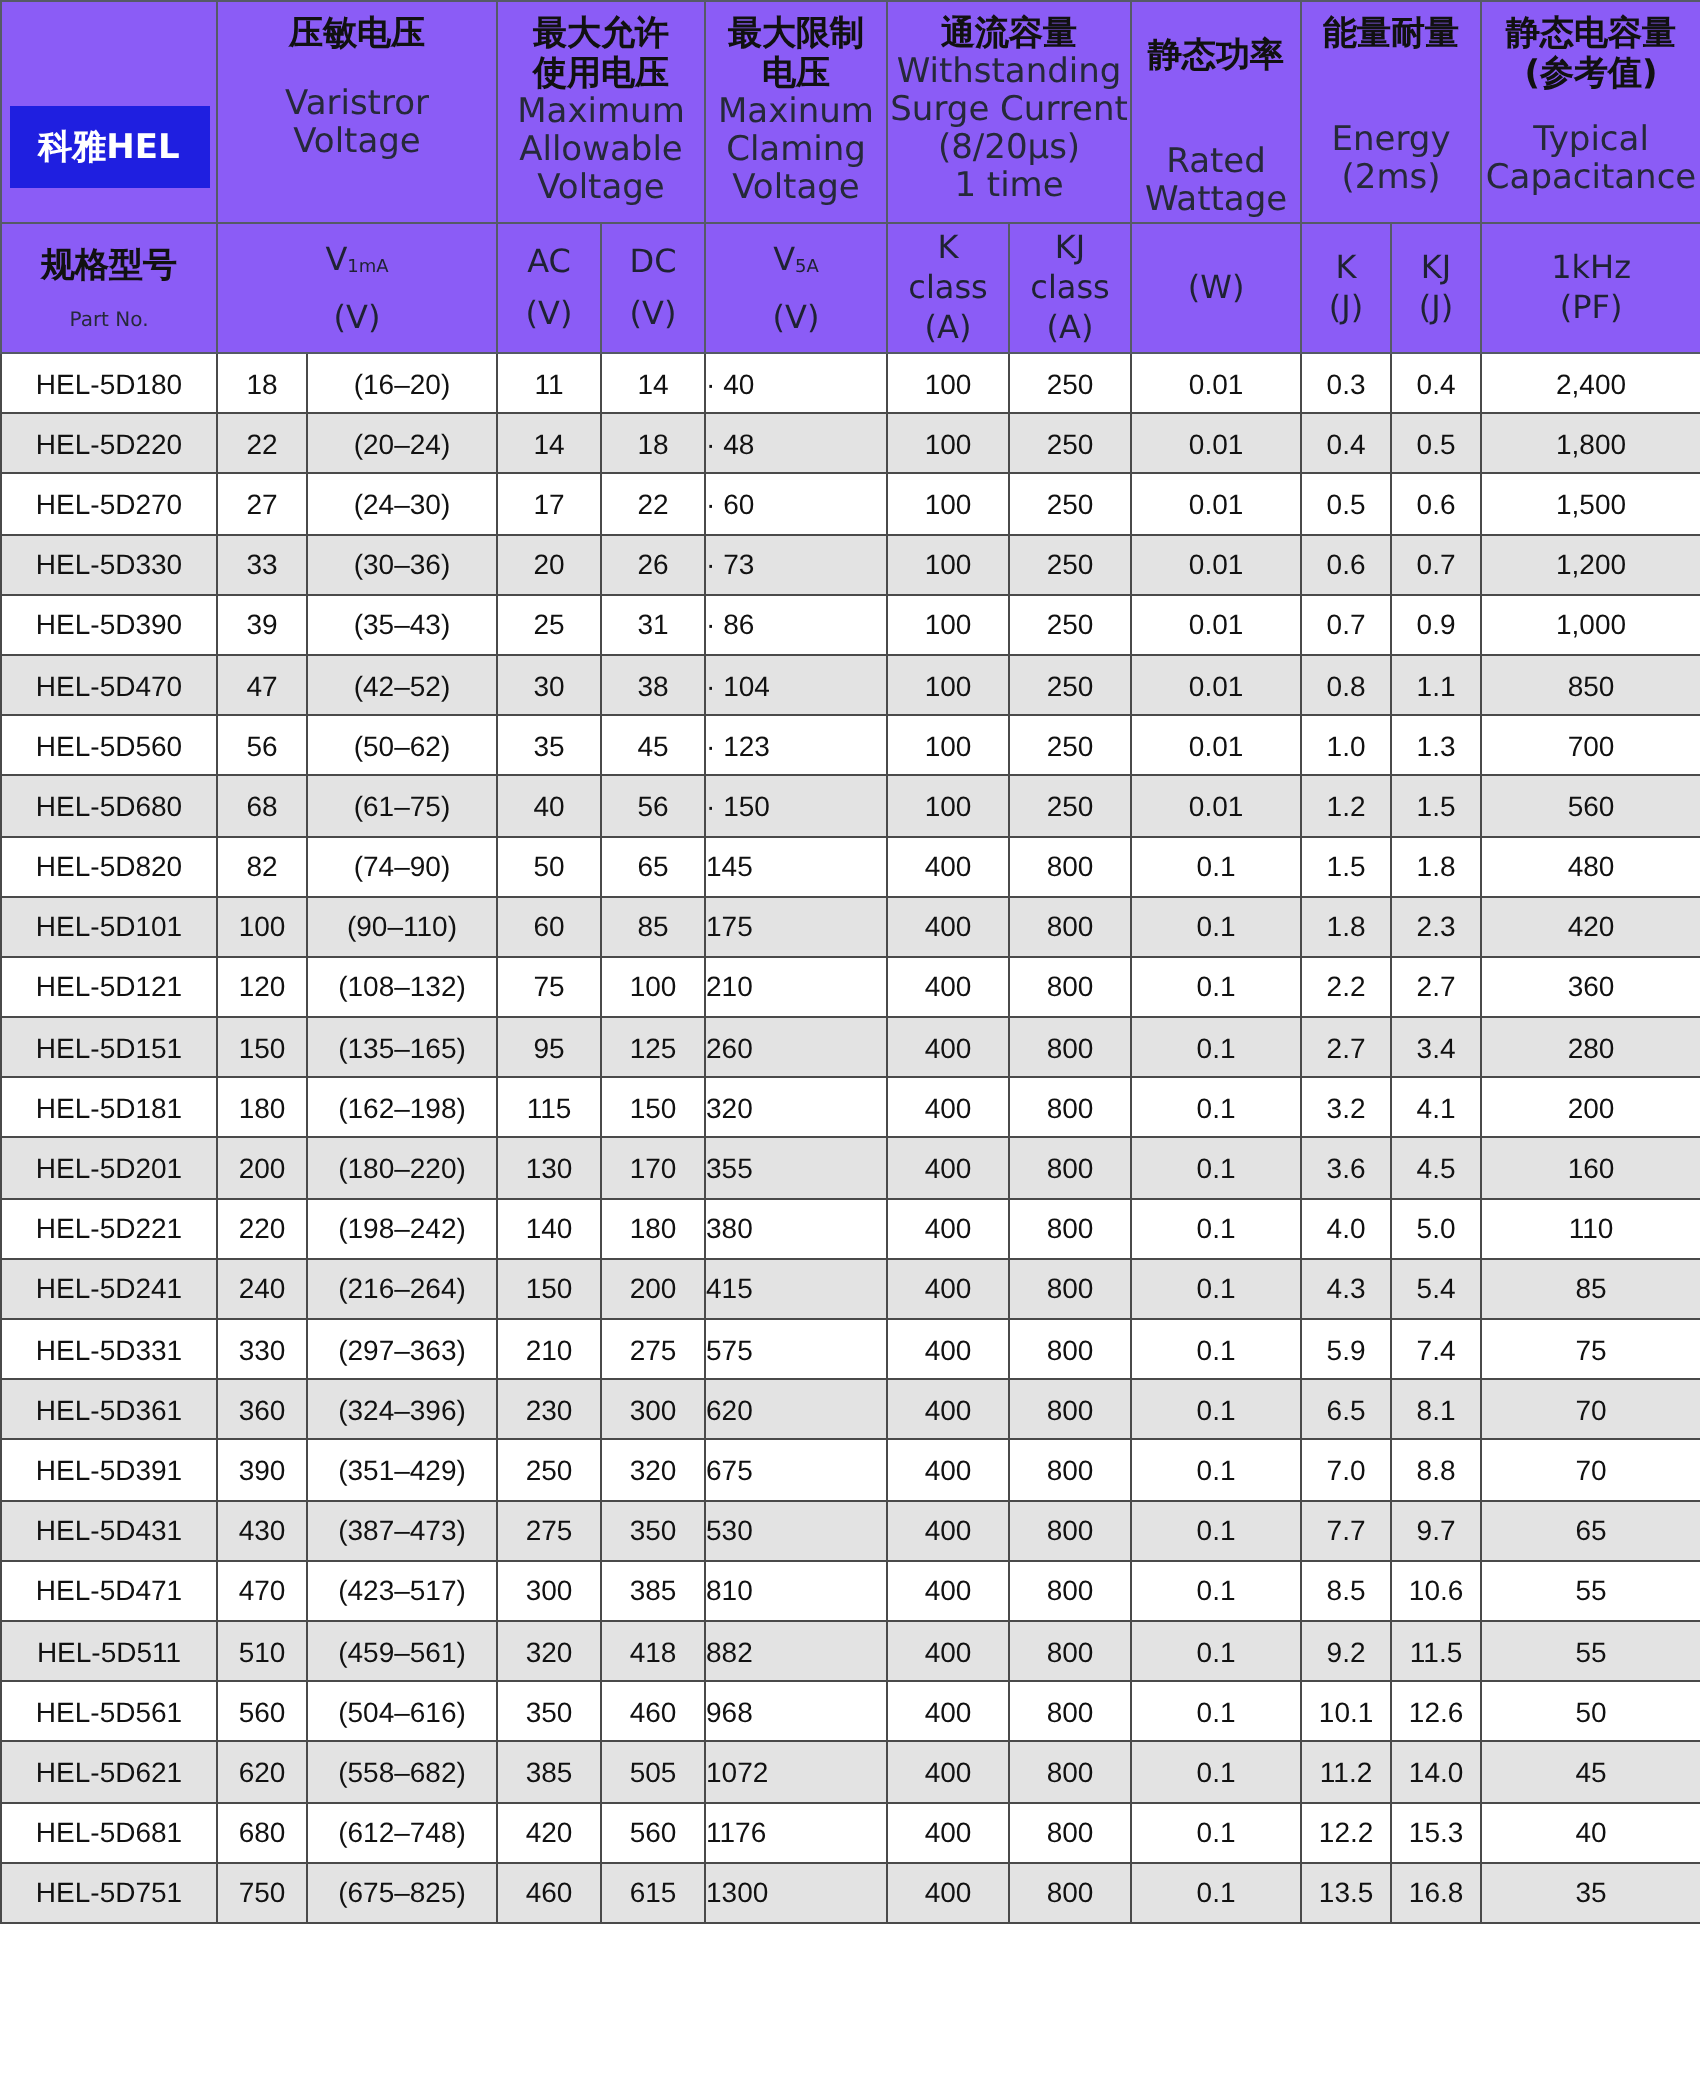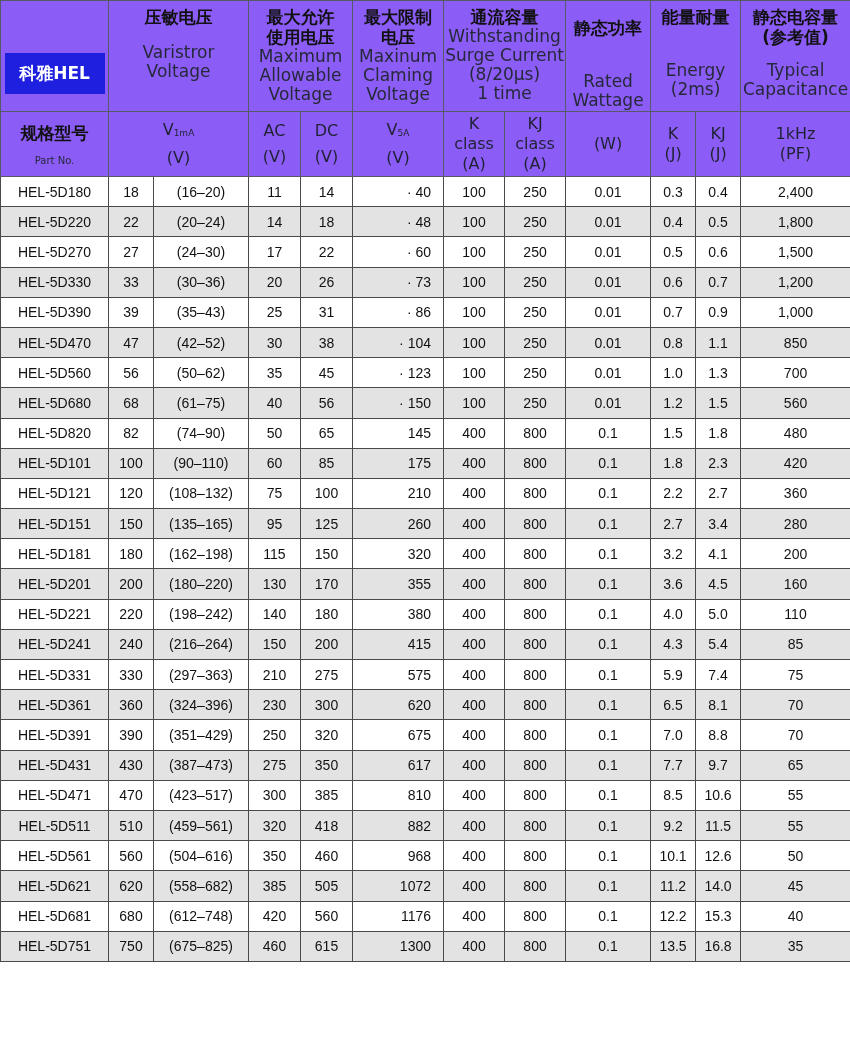--- a/index.html
+++ b/index.html
@@ -24,21 +24,21 @@
   th.sub { height: 64px; vertical-align: middle; font-family: "DejaVu Sans", sans-serif; font-size: 16px; line-height: 20px; color: #1f2233; }
   th.corner { vertical-align: middle; }
   .logo { display: inline-block; background: #1f1fe0; color: #ffffff; font-family: "DejaVu Sans", sans-serif; font-weight: bold; font-size: 17px; padding: 9px 5px; margin-top: 34px; width: 90px; }
   .partlabel-zh { font-family: "DejaVu Sans", sans-serif; font-weight: bold; font-size: 17px; color: #111; display:block; margin-top: 6px; }
   .partlabel-en { font-family: "DejaVu Sans", sans-serif; font-size: 10px; color: #26293a; display:block; margin-top: 8px; }
   .spacer { display:block; height: 16px; }
   sub.s { font-size: 9px; vertical-align: baseline; position: relative; top: 1px; }
   td { border: 1.5px solid #4a4a4a; text-align: center; font-size: 14px; height: 29.2px; padding: 0; color: #111; }
   tr.odd td { background: #ffffff; }
   tr.even td { background: #e3e3e3; }
-  td.right { text-align: right; padding-right: 12px; }
+  td.right { text-align: left; padding-right: 24px; }
 </style>
 </head>
 <body>
 
 <table class="spec">
   <colgroup>
     <col class="c0">
       <col class="c1">
       <col class="c2">
       <col class="c3">
@@ -417,21 +417,21 @@
         <td>7.0</td>
         <td>8.8</td>
         <td>70</td>
       </tr>
       <tr class="even">
         <td>HEL-5D431</td>
         <td>430</td>
         <td>(387–473)</td>
         <td>275</td>
         <td>350</td>
-        <td class="right">617</td>
+        <td class="right">530</td>
         <td>400</td>
         <td>800</td>
         <td>0.1</td>
         <td>7.7</td>
         <td>9.7</td>
         <td>65</td>
       </tr>
       <tr class="odd">
         <td>HEL-5D471</td>
         <td>470</td>

